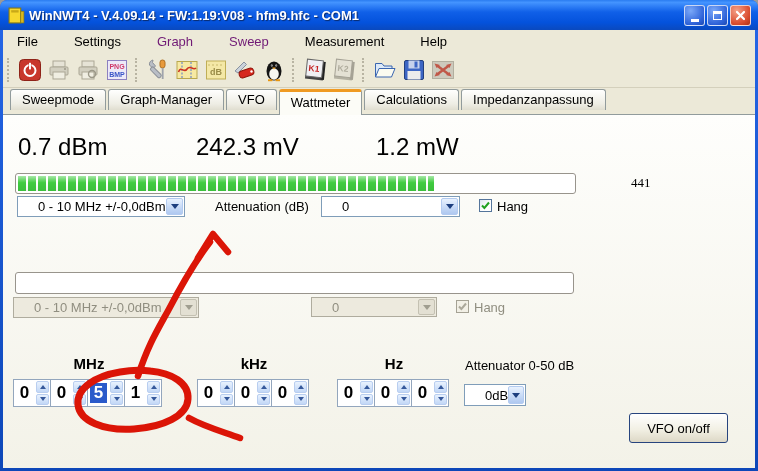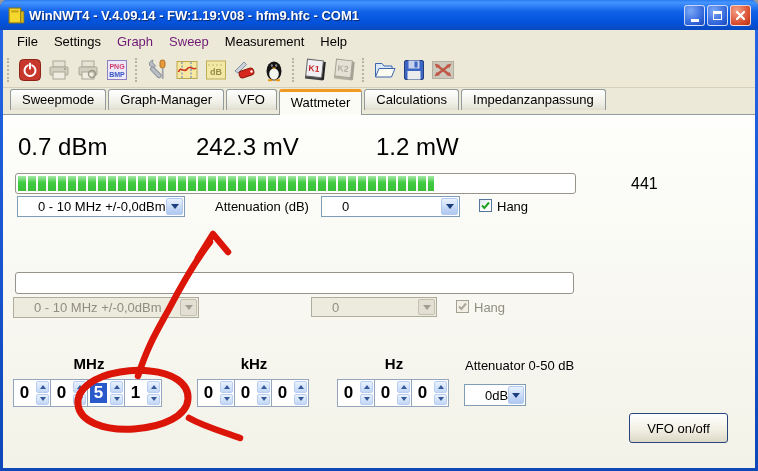--- a/index.html
+++ b/index.html
@@ -25,21 +25,21 @@
   .tbtn {
     width:21px; height:21px; border-radius:3px; border:1px solid rgba(255,255,255,.75);
     display:flex; align-items:center; justify-content:center;
     background:radial-gradient(circle at 30% 25%,#7AA8F8,#2E62D8 70%,#1C48B0);
   }
   .tbtn.close { background:radial-gradient(circle at 30% 25%,#F4A088,#DA4E30 65%,#B03012); }
   .glyph-min { width:8px; height:3px; background:#fff; margin-top:10px; }
   .glyph-max { width:9px; height:9px; border:1px solid #fff; border-top:3px solid #fff; }
   
   .bodyarea { position:absolute; left:3px; top:30px; width:752px; height:438px; background:#ECE9D8; }
-  .menubar { position:absolute; left:0; top:0; right:0; height:22px; display:flex; align-items:center; padding-left:6px; font-size:13px; }
+  .menubar { position:absolute; left:0; top:0; right:0; height:22px; display:flex; align-items:center; padding-left:6px; font-size:13px;gap:20px; }
   .menuitem { padding:3px 8px; color:#000; }
   .menuitem.disabled { color:#701a75; }
   .toolbar { position:absolute; left:0; top:22px; right:0; height:36px; display:flex; align-items:center; border-bottom:1px solid #D4D0BC; }
   .grip { width:3px; height:24px; border-left:2px dotted #B8B4A2; margin:0 5px 0 4px; }
   .tbicon { width:29px; height:29px; display:flex; align-items:center; justify-content:center; }
   .tbicon svg { width:26px; height:26px; }
   
   .tabstrip { position:absolute; left:0; top:59px; right:0; height:25px; display:flex; align-items:flex-start; padding-left:7px; z-index:2; }
   .tab {
     height:21px; line-height:19px; padding:0 11px; font-size:13px; white-space:nowrap;
@@ -56,21 +56,21 @@
     border-top:1px solid #919B9C;
     background:linear-gradient(180deg,#FEFEFC,#F3F2E8);
   }
   .reading { position:absolute; font-size:24px; color:#000; white-space:nowrap; }
   .pbar { position:absolute; border:1px solid #98948C; border-radius:3px; background:#fff; padding:2px; }
   .pfill { height:100%;
     background-image:
       linear-gradient(180deg, rgba(255,255,255,.55) 0%, rgba(255,255,255,0) 45%, rgba(0,0,0,.06) 100%),
       repeating-linear-gradient(90deg,#3FCB3F 0px,#3FCB3F 8px,#FFFFFF 8px,#FFFFFF 10px);
   }
-  .rawval { position:absolute; font-size:16px; color:#000; }
+  .rawval { position:absolute; font-size:13px; color:#000;font-family:Liberation Serif, serif; }
   .combo { position:absolute; height:21px; border:1px solid #7F9DB9; background:#fff; display:flex; align-items:center; font-size:13px; padding-left:20px; white-space:nowrap; }
   .cbtn { margin-left:auto; width:17px; align-self:stretch; margin-top:1px; margin-bottom:1px; margin-right:1px;
     background:linear-gradient(#E9F2FE 0%,#CADCF7 50%,#AFC8F0 100%); border:1px solid #B3CBF0; border-radius:2px;
     display:flex; align-items:center; justify-content:center; }
   .tri-dn { width:0; height:0; border-left:4px solid transparent; border-right:4px solid transparent; border-top:5px solid #1C3E7E; }
   .tri-up-s { width:0; height:0; border-left:3px solid transparent; border-right:3px solid transparent; border-bottom:4px solid #35589B; }
   .tri-dn-s { width:0; height:0; border-left:3px solid transparent; border-right:3px solid transparent; border-top:4px solid #35589B; }
   .combo.disabled { background:#EDEADE; color:#908E80; border-color:#AFAC9E; }
   .combo.disabled .cbtn { background:#E3E0D3; border-color:#C4C1B2; }
   .combo.disabled .tri-dn { border-top-color:#A09E90; }

